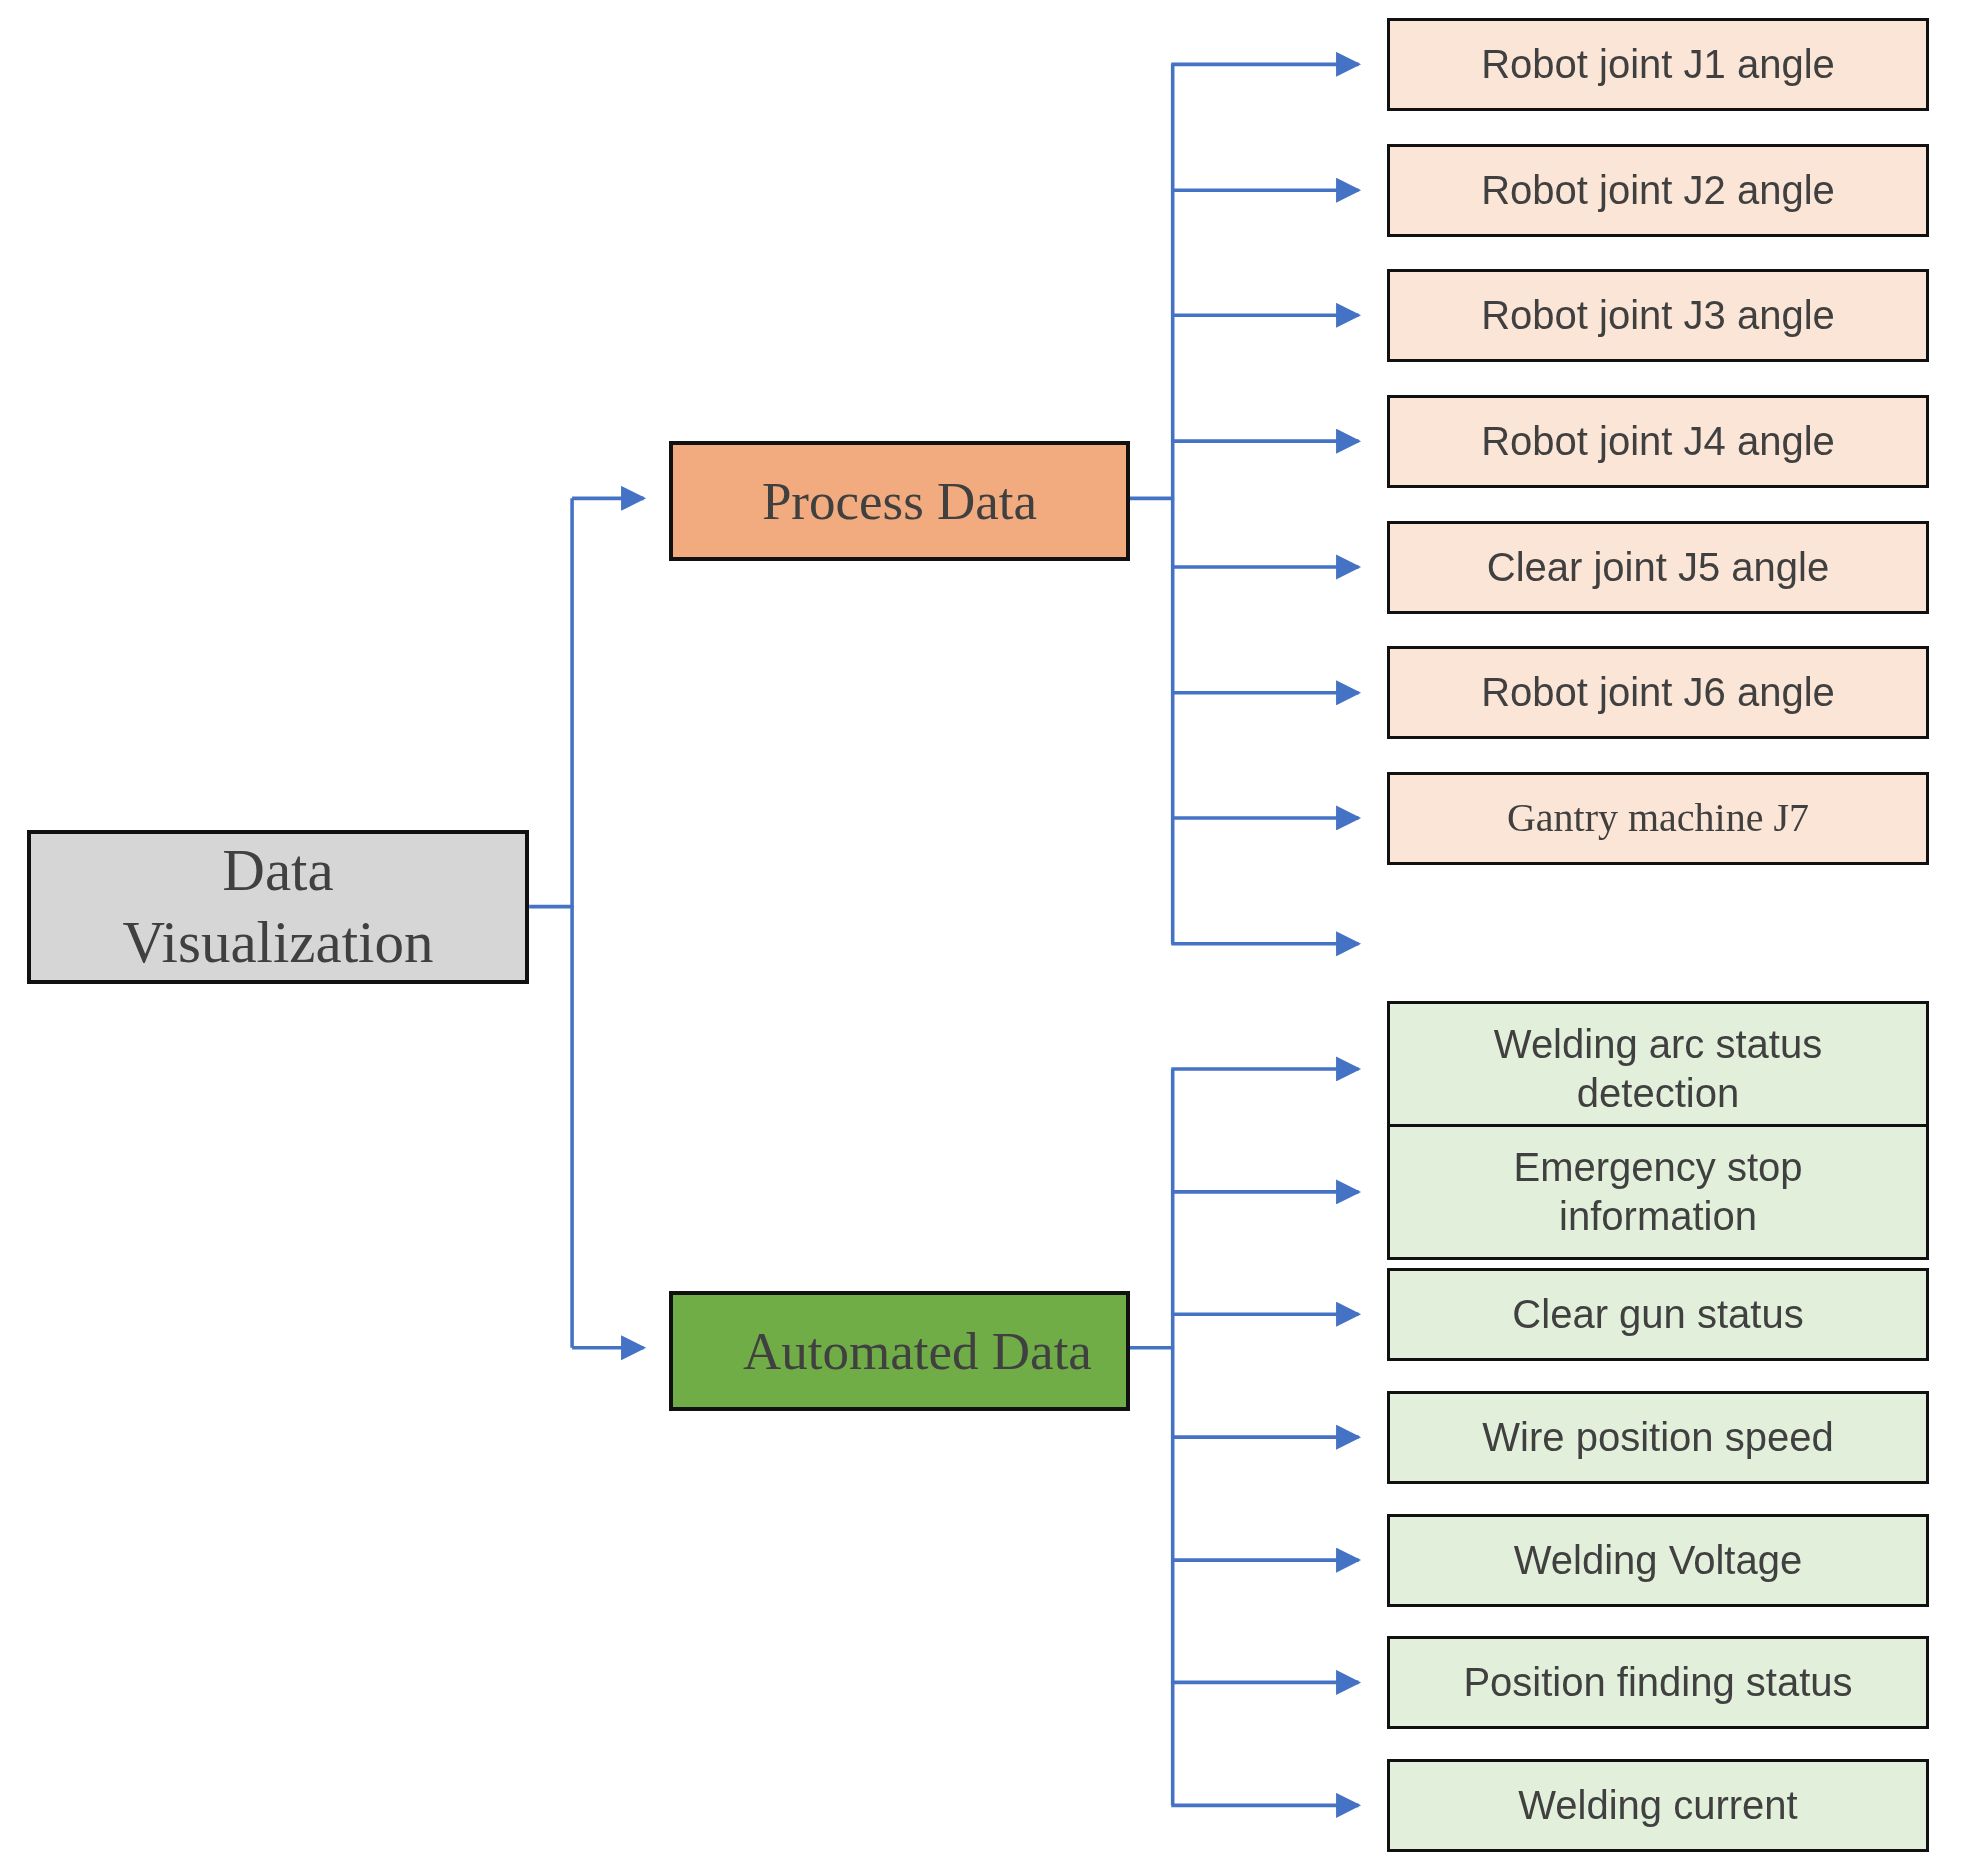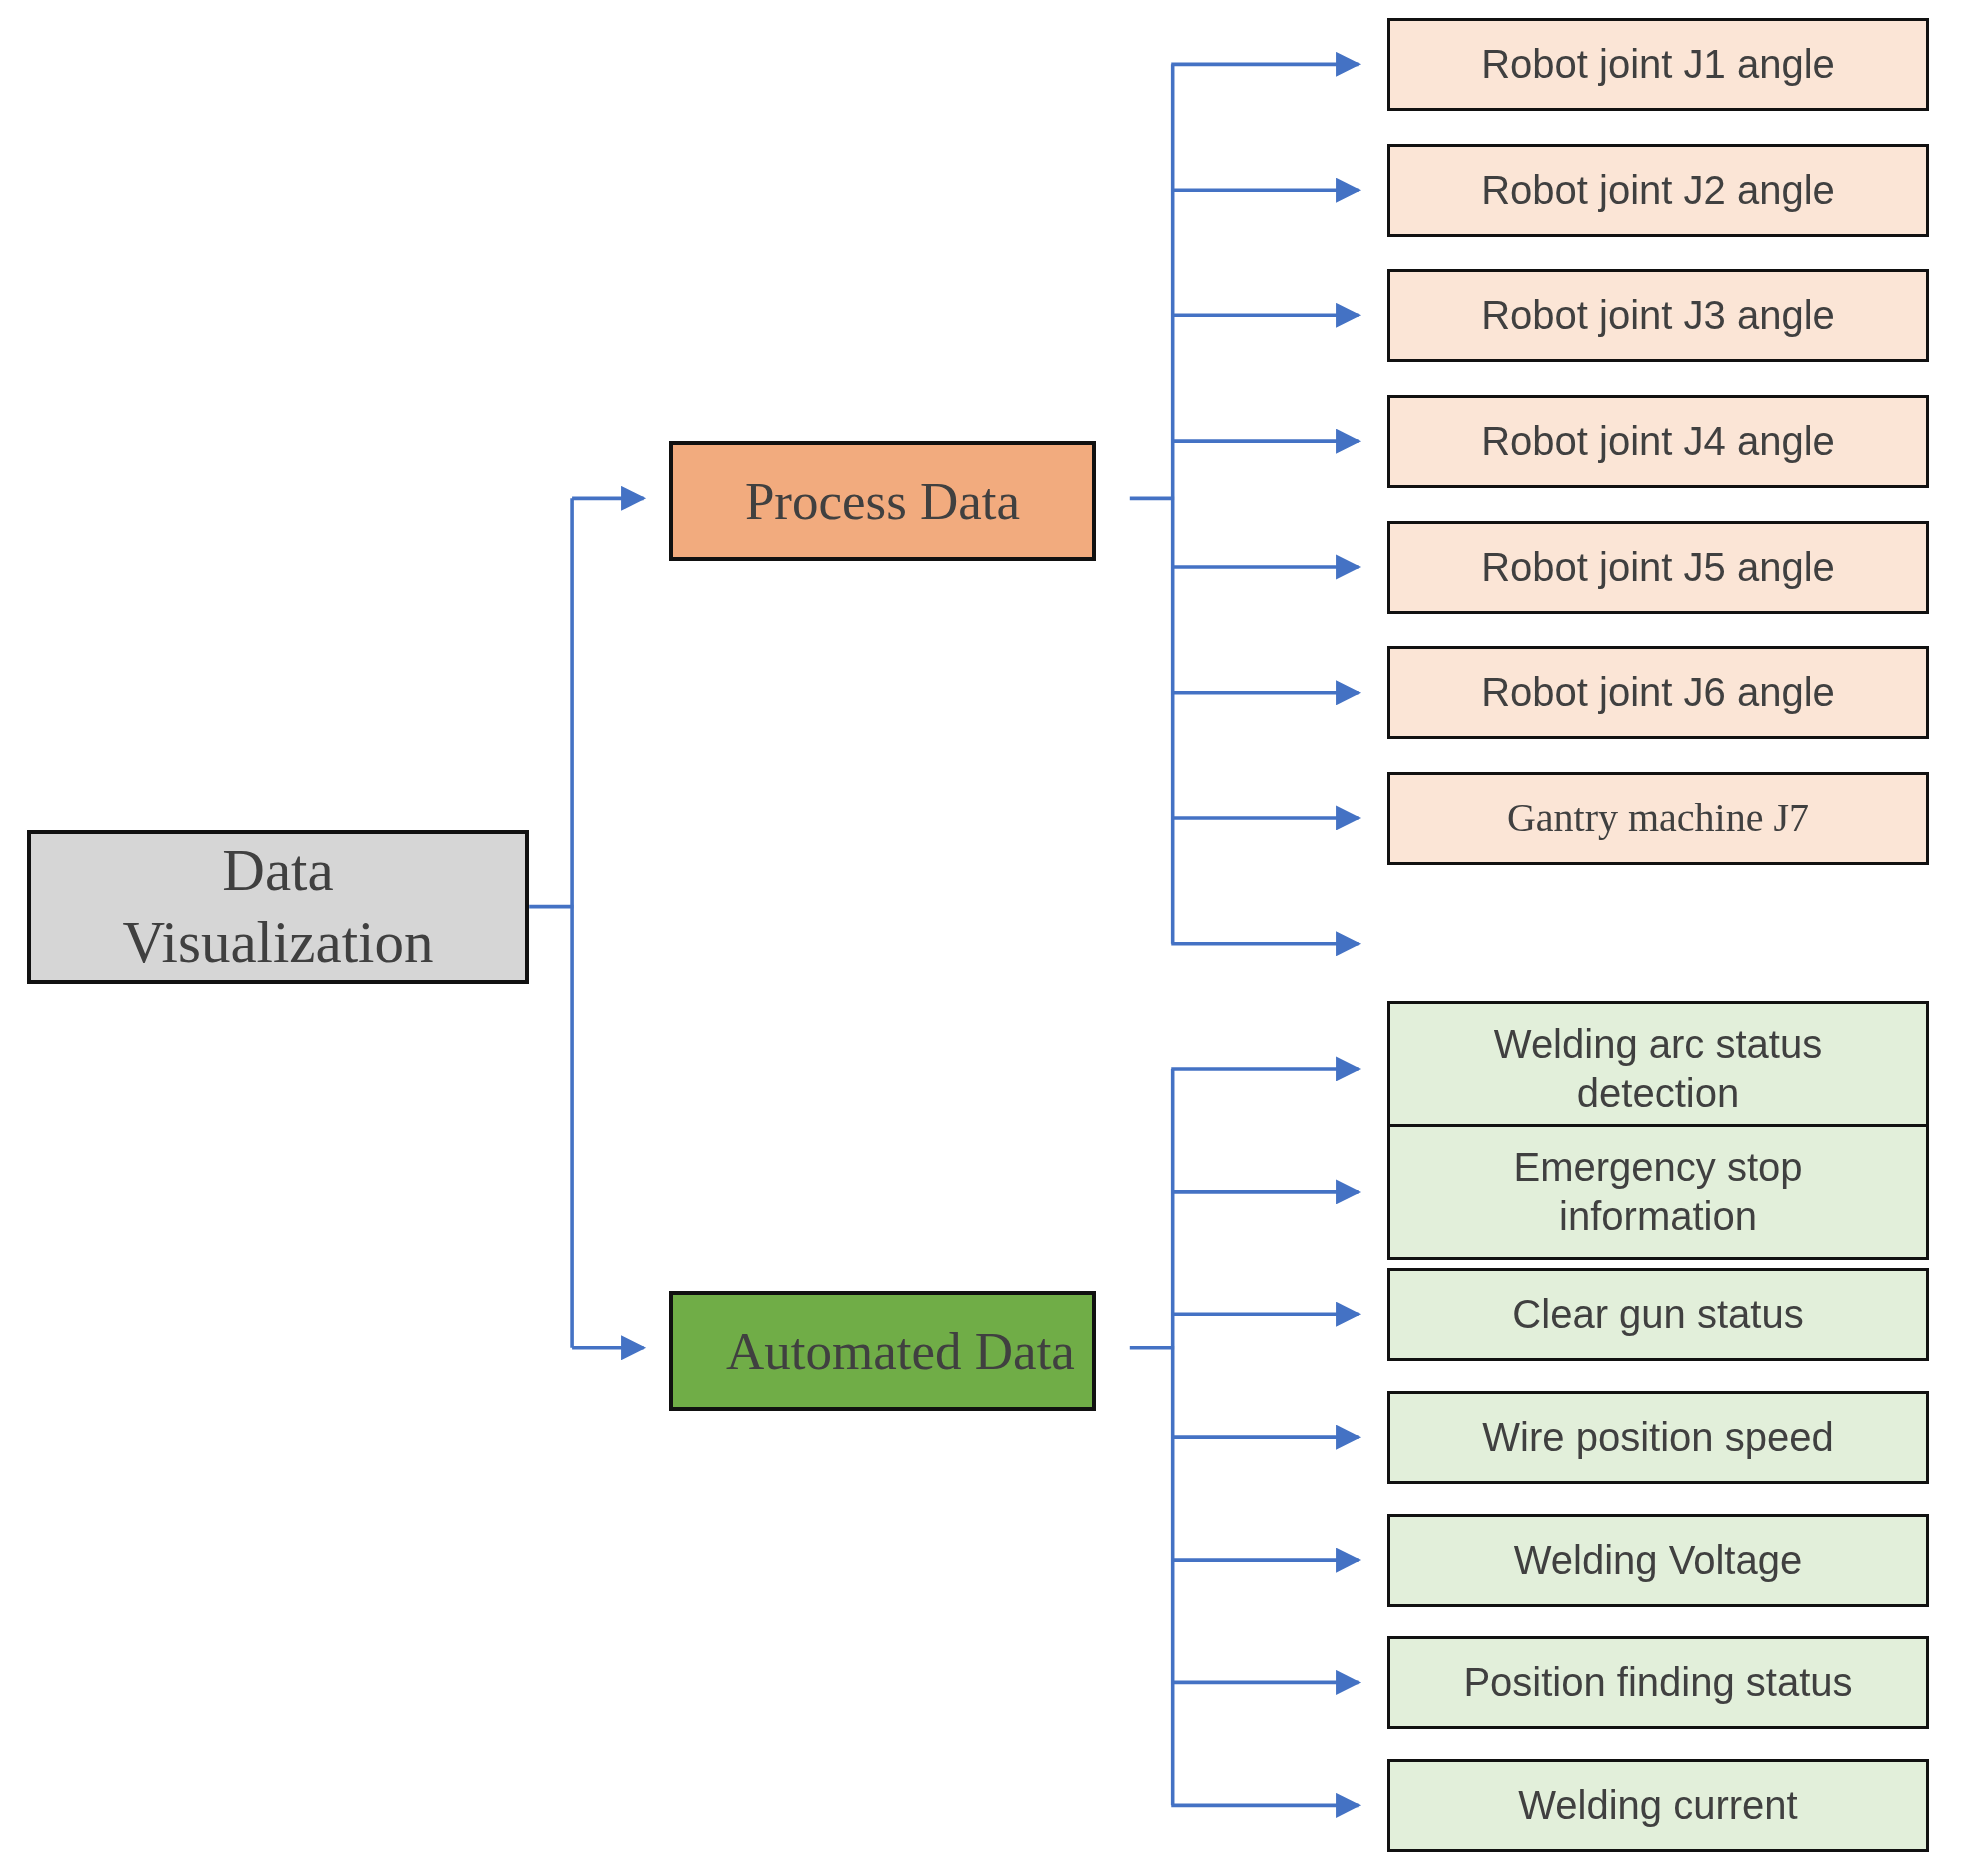--- a/index.html
+++ b/index.html
@@ -43,21 +43,21 @@
     line-height:1.22;
   }
   .root-node{
     left:27px;top:830px;width:502px;height:154px;
     background:var(--root-fill);
     border:4.3px solid var(--node-border);
     font-family:"Liberation Serif", serif;
     font-size:59px;
   }
   .category{
-    left:669px;width:427px;height:120px;
+    left:669px;width:461px;height:120px;
     border:4.3px solid var(--node-border);
     font-family:"Liberation Serif", serif;
     font-size:53px;
   }
   .category.orange{top:441px;background:var(--process-fill);}
   .category.green{top:1291px;background:var(--automated-fill);padding-left:36px;}
   .leaf{
     left:1387px;width:542px;height:93px;
     border:3.6px solid var(--node-border);
     font-size:40px;
@@ -116,21 +116,21 @@
   <div class="node root-node">Data
 Visualization</div>
 
   <div class="node category orange">Process Data</div>
   <div class="node category green">Automated Data</div>
 
   <div class="node leaf peach" style="top:18px">Robot joint J1 angle</div>
   <div class="node leaf peach" style="top:144px">Robot joint J2 angle</div>
   <div class="node leaf peach" style="top:269px">Robot joint J3 angle</div>
   <div class="node leaf peach" style="top:395px">Robot joint J4 angle</div>
-  <div class="node leaf peach" style="top:521px">Robot joint J5 angle</div>
+  <div class="node leaf peach" style="top:521px">Clear joint J5 angle</div>
   <div class="node leaf peach" style="top:646px">Robot joint J6 angle</div>
   <div class="node leaf peach serif" style="top:772px">Gantry machine J7</div>
 
   <div class="node leaf green tall" style="top:1001px">Welding arc status
 detection</div>
   <div class="node leaf green tall" style="top:1124px">Emergency stop
 information</div>
   <div class="node leaf green" style="top:1268px">Clear gun status</div>
   <div class="node leaf green" style="top:1391px">Wire position speed</div>
   <div class="node leaf green" style="top:1514px">Welding Voltage</div>

